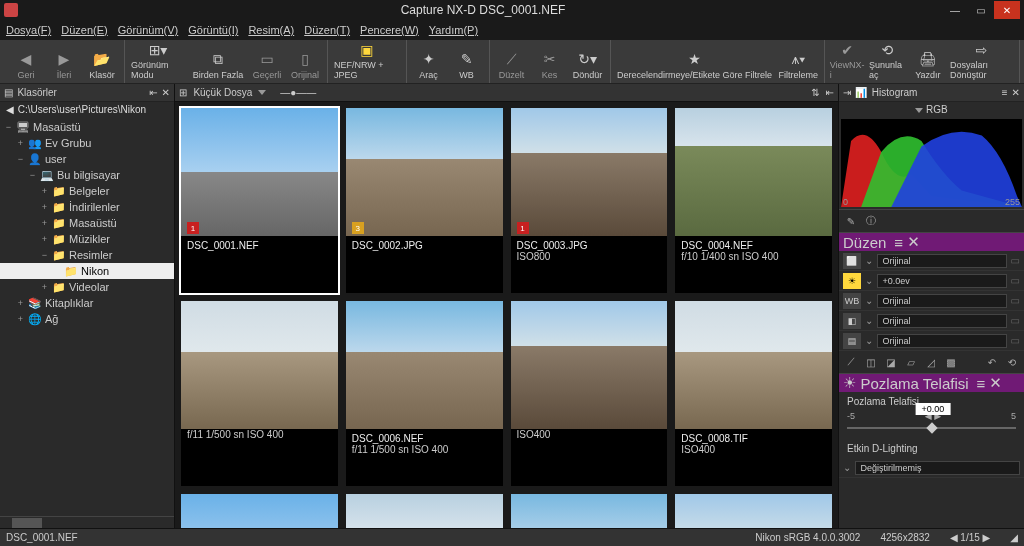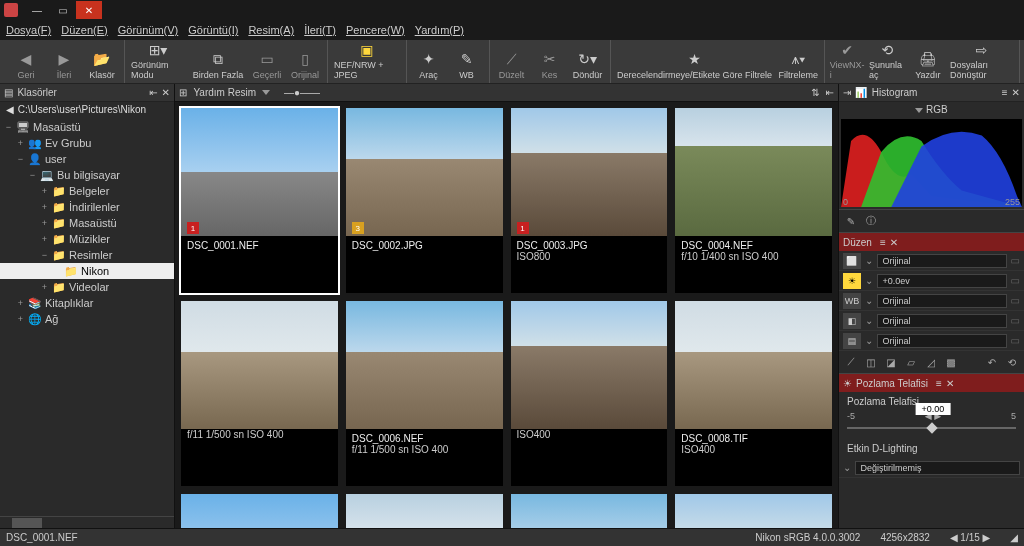--- a/index.html
+++ b/index.html
@@ -38,21 +38,21 @@
 .thumb-name { color: #eee; font-size: 10px; padding: 4px 6px 0 6px; }
 .thumb-meta { color: #ccc; font-size: 10px; padding: 0 6px 4px 6px; }
 .raw-badge { position: absolute; top: 2px; right: 2px; color: #999; font-size: 8px; font-weight: bold; }
 .rating-badge { position: absolute; bottom: 2px; left: 6px; width: 12px; height: 12px; display: flex; align-items: center; justify-content: center; font-size: 8px; color: #fff; }
 .rating-red { background: #c82020; }
 .rating-yellow { background: #d8a020; }
 .right-panel { width: 186px; background: #2a2a2a; display: flex; flex-direction: column; border-left: 1px solid #111; }
 .histogram { height: 88px; background: #000; position: relative; margin: 2px; }
 .histo-lbl { position: absolute; bottom: 0; font-size: 9px; color: #999; }
 .adj-section { border-top: 1px solid #444; }
-.adj-hdr { background: #7f1d1d; height: 18px; display: flex; align-items: center; padding: 0 4px; font-size: 10px; gap: 4px; }
+.adj-hdr { background: #701a75; height: 18px; display: flex; align-items: center; padding: 0 4px; font-size: 15px; gap: 4px; }
 .adj-row { display: flex; align-items: center; height: 20px; padding: 0 4px; gap: 4px; font-size: 10px; border-bottom: 1px solid #333; }
 .adj-icon { width: 18px; height: 16px; background: #444; display: flex; align-items: center; justify-content: center; font-size: 9px; }
 .adj-icon.y { background: #ffd83d; color: #000; }
 .adj-dd { flex: 1; background: #1a1a1a; border: 1px solid #444; height: 14px; display: flex; align-items: center; padding: 0 4px; font-size: 9px; }
 .adj-tool-row { display: flex; padding: 3px 4px; gap: 4px; }
 .adj-tool-row .sp { flex: 1; }
 .adj-tool { width: 16px; height: 16px; display: flex; align-items: center; justify-content: center; color: #aaa; font-size: 10px; }
 .slider-row { padding: 4px 8px; }
 .slider-labels { display: flex; justify-content: space-between; font-size: 9px; color: #aaa; margin-bottom: 2px; }
 .slider-track { height: 2px; background: #666; position: relative; margin: 6px 0; }
@@ -67,34 +67,35 @@
 .sky3 { background: linear-gradient(#a0c8e8 0%, #d0e0e8 35%, #8a7a68 35%, #5a4a3a 100%); }
 .sky4 { background: linear-gradient(#b8d0e0 0%, #d8e4ec 30%, #7a8a5a 30%, #5a6a40 100%); }
 .sky5 { background: linear-gradient(#d0dce4 0%, #e0e8ec 40%, #a89880 40%, #786850 100%); }
 .tri { display: inline-block; width: 0; height: 0; border-left: 4px solid transparent; border-right: 4px solid transparent; border-top: 5px solid #999; }
 </style>
 </head>
 <body>
 
 <div class="titlebar">
   <div class="titlebar-icon"></div>
+  <div class="titlebar-title">Capture NX-D     DSC_0001.NEF</div>
   <div class="win-btns">
     <div class="win-btn">—</div>
     <div class="win-btn">▭</div>
     <div class="win-btn win-close">✕</div>
   </div>
 </div>
 
 <div class="menubar" id="menubar">
     <span>Dosya(F)</span>
     <span>Düzen(E)</span>
     <span>Görünüm(V)</span>
     <span>Görüntü(I)</span>
     <span>Resim(A)</span>
-    <span>İleri(T)</span>
+    <span>Düzen(T)</span>
     <span>Pencere(W)</span>
     <span>Yardım(P)</span>
   </div>
 
 <div class="toolbar">
   <div class="tool-group">
     <div class="tool-btn">
         <span class="tool-icon">◀</span>
         <span>Geri</span>
       </div>
@@ -268,21 +269,21 @@
         </div>
       </div>
     <div class="hscroll">
         <div class="hscroll-thumb"></div>
       </div>
   </div>
 
   <div class="center">
     <div class="center-top">
       <span>⊞</span>
-      <span>Yardım Resim</span>
+      <span>Küçük Dosya</span>
       <span class="tri"></span>
       <span style="margin-left:8px">—●——</span>
       <span style="flex:1"></span>
       <span>⇅</span>
       <span>⇤</span>
     </div>
     <div class="thumbs" id="thumbs">
         <div class="thumb sel">
           <div class="raw-badge">RAW</div>
           <div class="thumb-img sky1">

